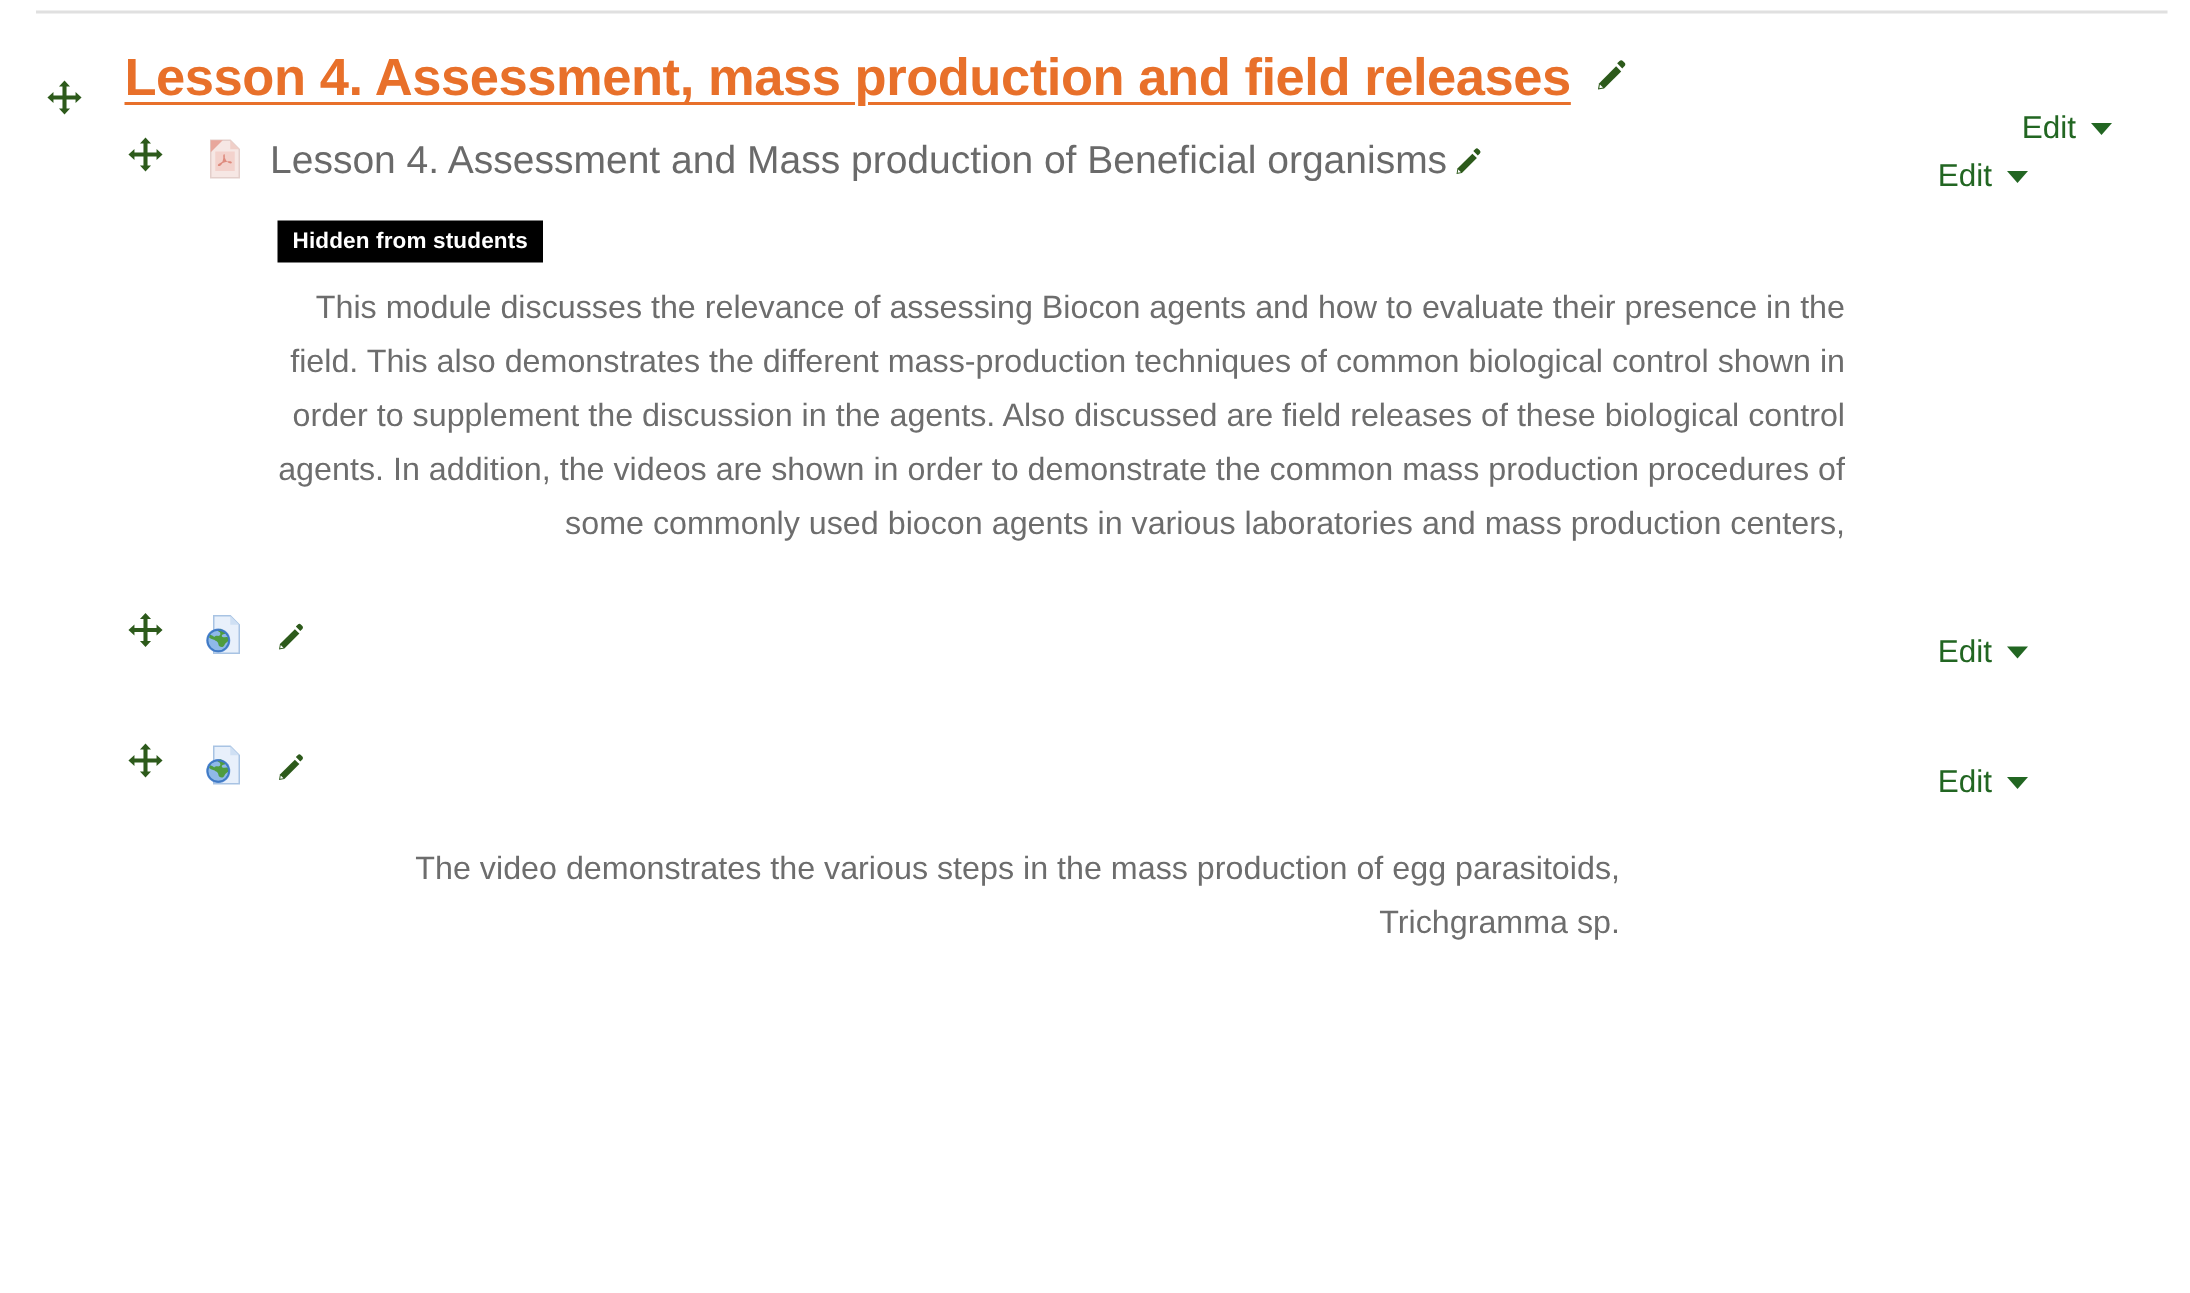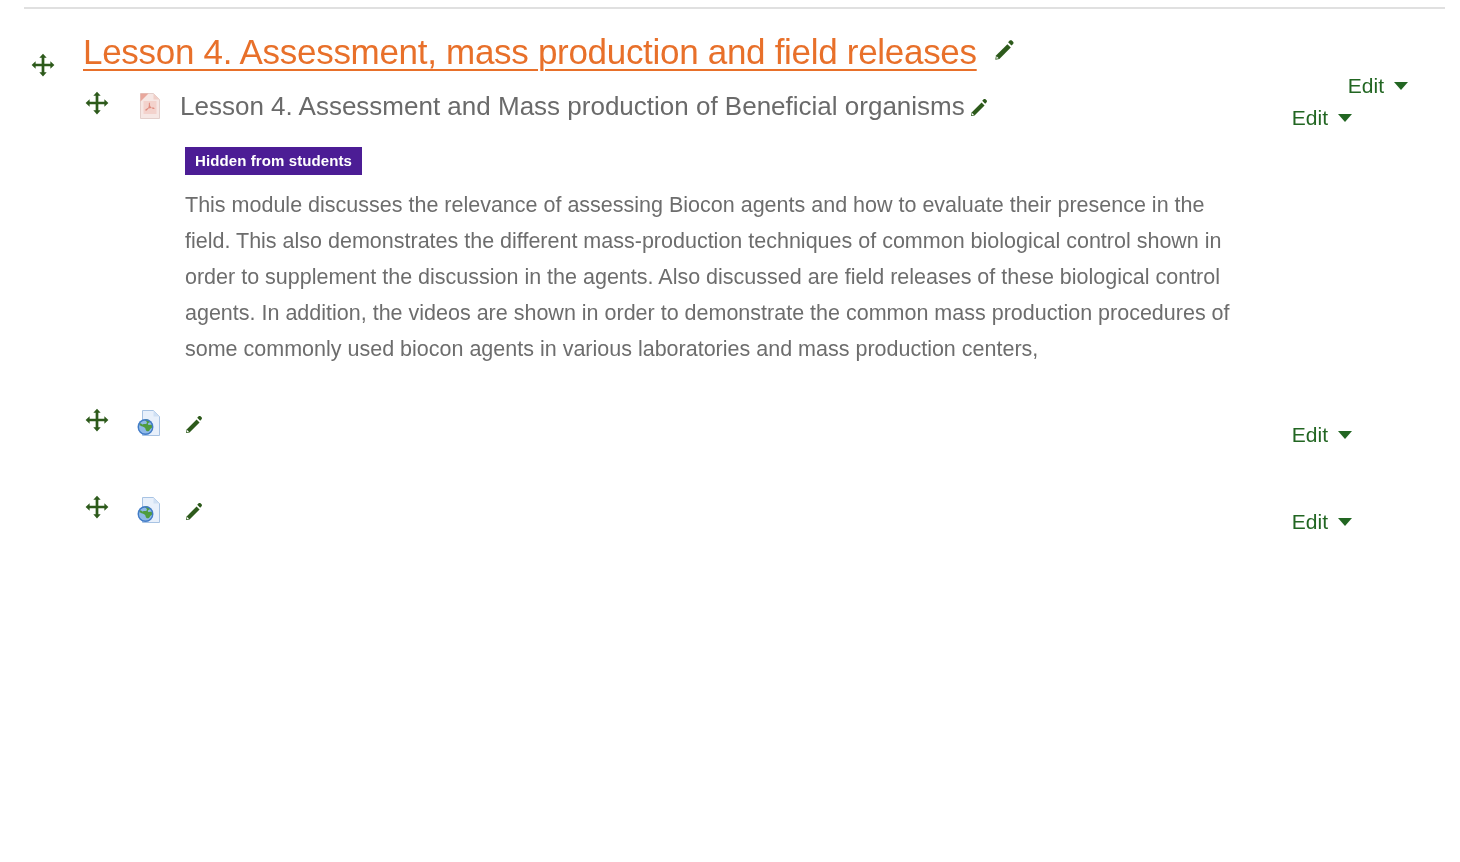--- a/index.html
+++ b/index.html
@@ -47,21 +47,21 @@
   .section-title-wrap {
     position: absolute;
     left: 83px;
     top: 10px;
     display: flex;
     align-items: center;
     gap: 12px;
   }
   .section-title {
     font-size: 35px;
-    font-weight: normal;
+    font-weight: bold;
     color: #e8702a;
     text-decoration: underline;
     text-decoration-thickness: 2px;
     text-underline-offset: 5px;
     letter-spacing: -0.3px;
     white-space: nowrap;
     cursor: pointer;
   }
   .sec-edit-menu {
     position: absolute;
@@ -117,37 +117,38 @@
     width: 0;
     height: 0;
     border-left: 7px solid transparent;
     border-right: 7px solid transparent;
     border-top: 8px solid #226622;
     display: inline-block;
   }
 
   .badge {
     display: inline-block;
-    background: #4c1d95;
+    background: #000000;
     color: #ffffff;
     font-size: 15px;
     font-weight: bold;
     padding: 5px 10px 6px 10px;
     margin-left: 51px;
     margin-top: 12px;
     letter-spacing: 0.1px;
   }
 
   .act-desc {
     margin-left: 51px;
     margin-top: 12px;
     font-size: 21.5px;
     line-height: 36px;
     color: #6d6d6d;
     max-width: 1190px;
+    text-align: right;
   }
   .act-desc.tight { max-width: 1210px; }
 
   
   .pencil {
     display: inline-block;
     vertical-align: -3px;
     margin-left: 4px;
     cursor: pointer;
   }
@@ -279,20 +280,21 @@
           </svg>
         </span><span class="pencil">
           <svg width="21" height="21" viewBox="0 0 24 24" aria-hidden="true">
             <path fill="#2d5a1b" d="M3 17.6 2.3 21.7l4.1-.7 11.4-11.4-3.4-3.4z"></path>
             <path fill="#2d5a1b" d="M18.9 2.6c-.6-.6-1.6-.6-2.2 0l-1.6 1.6 3.4 3.4 1.6-1.6c.6-.6.6-1.6 0-2.2z"></path>
             <path fill="#ffffff" d="M3.6 18.3 3.2 20.8l2.5-.45z"></path>
           </svg>
         </span>
       </span>
 
+      <div class="act-desc tight" style="margin-top:22px;">The video demonstrates the various steps in the mass production of egg parasitoids, Trichgramma sp.</div>
     </div>
 
     <div class="act-edit-menu" style="top:22px;">
       <span>Edit</span>
       <span class="caret"></span>
     </div>
   </div>
 
 </div>
 

